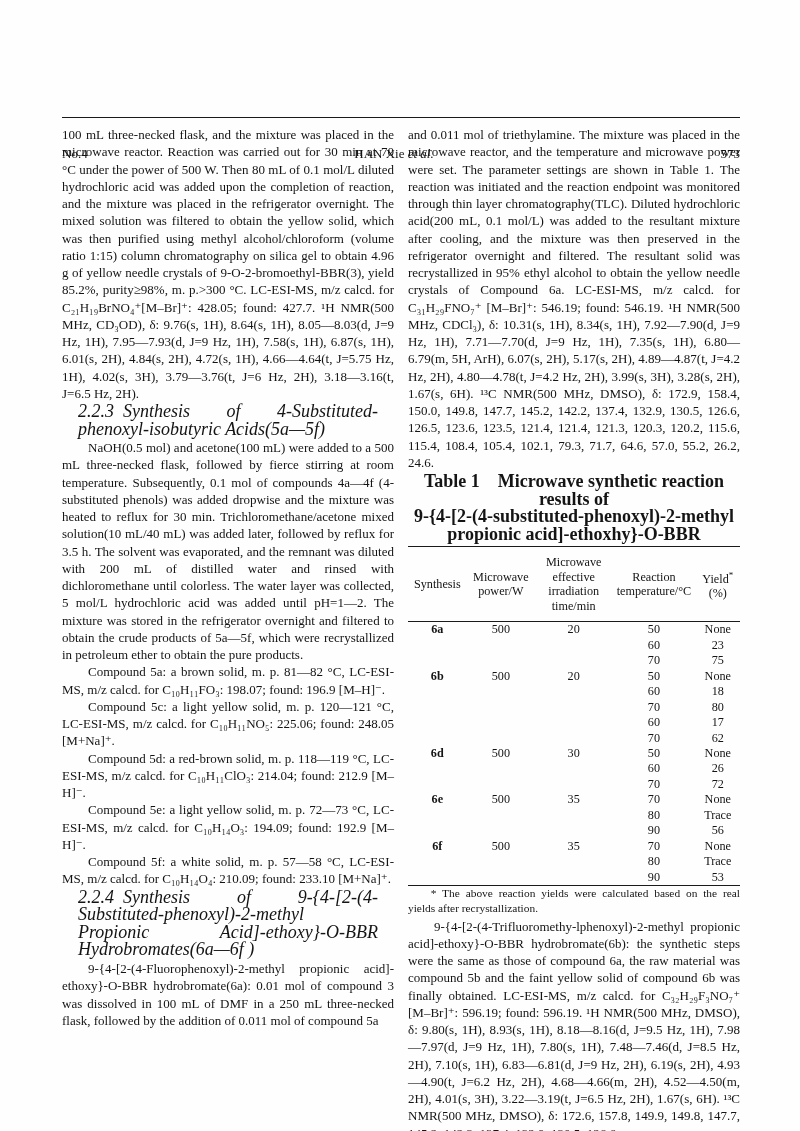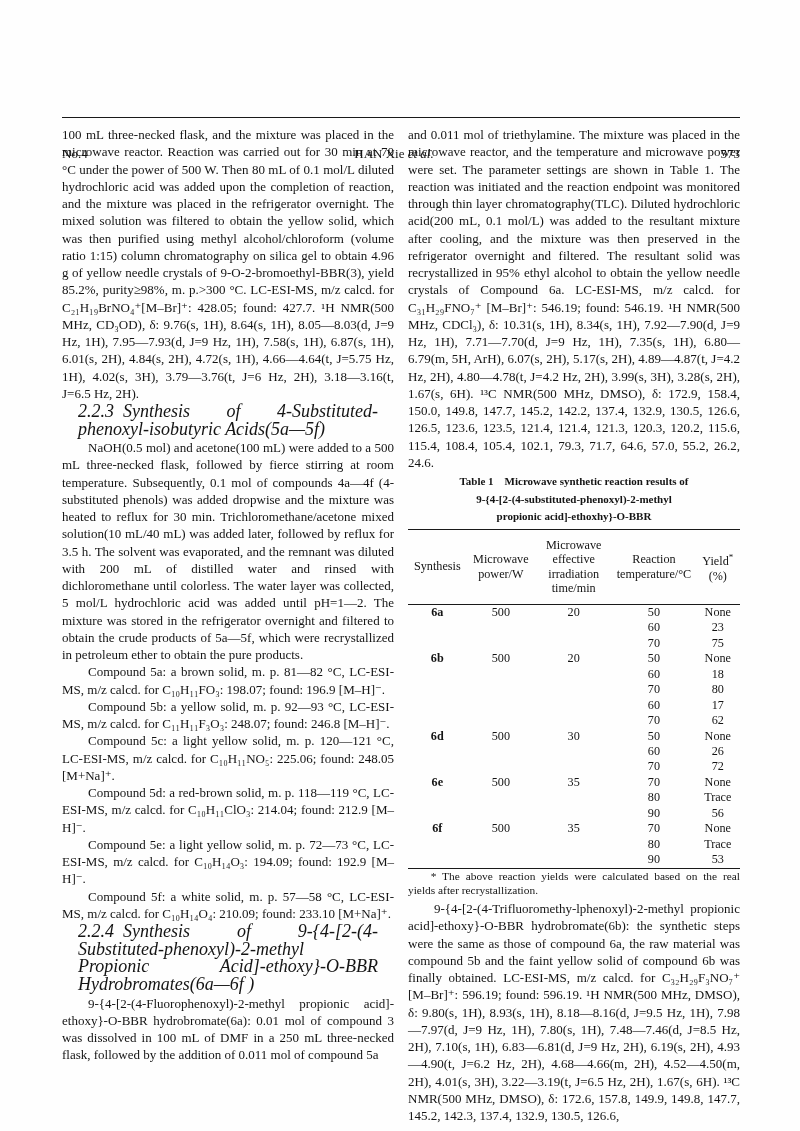--- a/index.html
+++ b/index.html
@@ -8,21 +8,21 @@
   .running-header{position:absolute;left:62px;top:99px;width:678px;display:flex;
         justify-content:space-between;align-items:baseline;font-size:13px;margin-top:47px;}
   .running-header .center{position:absolute;left:0;right:14px;text-align:center;}
   .header-rule{position:absolute;left:62px;top:117px;width:678px;border-top:1.7px solid #1a1a1a;}
   .columns{position:absolute;left:62px;top:126px;width:678px;display:flex;gap:14px;}
   .col{width:332px;font-size:13px;line-height:17.25px;text-align:justify;}
   .col p{margin:0;text-indent:2em;}
   .col p.noindent{text-indent:0;}
   .heading{font-style:italic;font-size:18px;line-height:17.6px;text-align:justify;margin:1px 16px;}
   .table-block{margin:2px 0 2px;}
-  .table-title{font-weight:bold;font-size:11px;line-height:17.5px;text-align:center;margin:2px 0 3px;}
+  .table-title{font-weight:bold;font-size:18px;line-height:17.5px;text-align:center;margin:2px 0 3px;}
   table{width:100%;border-collapse:collapse;border-top:1.6px solid #1a1a1a;border-bottom:1.6px solid #1a1a1a;
         font-size:12.2px;}
   thead tr{border-bottom:1px solid #1a1a1a;}
   th{font-weight:normal;text-align:center;vertical-align:middle;line-height:14.6px;padding:8px 1px;}
   th sup{font-size:9px;}
   td{text-align:center;line-height:15.45px;padding:0 1px;}
   td.c0{font-weight:bold;}
   .w0{width:58px}.w1{width:68px}.w2{width:78px}.w3{width:84px}.w4{width:44px}
   .footnote{font-size:11.4px;line-height:14.8px;text-align:justify;text-indent:1.5em;margin:3px 0 5px;}
 </style>
@@ -38,21 +38,20 @@
   </div>
   <div class="header-rule"></div>
 
   <div class="columns">
 
     <div class="col">
       <p class="noindent">100 mL three-necked flask, and the mixture was placed in the microwave reactor. Reaction was carried out for 30 min at 70 °C under the power of 500 W. Then 80 mL of 0.1 mol/L diluted hydrochloric acid was added upon the completion of reaction, and the mixture was placed in the refrigerator overnight. The mixed solution was filtered to obtain the yellow solid, which was then purified using methyl alcohol/chloroform (volume ratio 1:15) column chromatography on silica gel to obtain 4.96 g of yellow needle crystals of 9-O-2-bromoethyl-BBR(3), yield 85.2%, purity≥98%, m. p.&gt;300 °C. LC-ESI-MS, m/z calcd. for C₂₁H₁₉BrNO₄⁺[M–Br]⁺: 428.05; found: 427.7. ¹H NMR(500 MHz, CD₃OD), δ: 9.76(s, 1H), 8.64(s, 1H), 8.05—8.03(d, J=9 Hz, 1H), 7.95—7.93(d, J=9 Hz, 1H), 7.58(s, 1H), 6.87(s, 1H), 6.01(s, 2H), 4.84(s, 2H), 4.72(s, 1H), 4.66—4.64(t, J=5.75 Hz, 1H), 4.02(s, 3H), 3.79—3.76(t, J=6 Hz, 2H), 3.18—3.16(t, J=6.5 Hz, 2H).</p>
       <div class="heading">2.2.3 Synthesis of 4-Substituted-phenoxyl-isobutyric Acids(5a—5f)</div>
       <p>NaOH(0.5 mol) and acetone(100 mL) were added to a 500 mL three-necked flask, followed by fierce stirring at room temperature. Subsequently, 0.1 mol of compounds 4a—4f (4-substituted phenols) was added dropwise and the mixture was heated to reflux for 30 min. Trichloromethane/acetone mixed solution(10 mL/40 mL) was added later, followed by reflux for 3.5 h. The solvent was evaporated, and the remnant was diluted with 200 mL of distilled water and rinsed with dichloromethane until colorless. The water layer was collected, 5 mol/L hydrochloric acid was added until pH=1—2. The mixture was stored in the refrigerator overnight and filtered to obtain the crude products of 5a—5f, which were recrystallized in petroleum ether to obtain the pure products.</p>
       <p>Compound 5a: a brown solid, m. p. 81—82 °C, LC-ESI-MS, m/z calcd. for C₁₀H₁₁FO₃: 198.07; found: 196.9 [M–H]⁻.</p>
-      <p>Compound 5b: a yellow solid, m. p. 92—93 °C, LC-ESI-MS, m/z calcd. for C₁₁H₁₁F₃O₃: 248.07; found: 246.8 [M–H]⁻.</p>
       <p>Compound 5c: a light yellow solid, m. p. 120—121 °C, LC-ESI-MS, m/z calcd. for C₁₀H₁₁NO₅: 225.06; found: 248.05 [M+Na]⁺.</p>
       <p>Compound 5d: a red-brown solid, m. p. 118—119 °C, LC-ESI-MS, m/z calcd. for C₁₀H₁₁ClO₃: 214.04; found: 212.9 [M–H]⁻.</p>
       <p>Compound 5e: a light yellow solid, m. p. 72—73 °C, LC-ESI-MS, m/z calcd. for C₁₀H₁₄O₃: 194.09; found: 192.9 [M–H]⁻.</p>
       <p>Compound 5f: a white solid, m. p. 57—58 °C, LC-ESI-MS, m/z calcd. for C₁₀H₁₄O₄: 210.09; found: 233.10 [M+Na]⁺.</p>
       <div class="heading">2.2.4 Synthesis of 9-{4-[2-(4-Substituted-phenoxyl)-2-methyl Propionic Acid]-ethoxy}-O-BBR Hydrobromates(6a—6f )</div>
       <p>9-{4-[2-(4-Fluorophenoxyl)-2-methyl propionic acid]-ethoxy}-O-BBR hydrobromate(6a): 0.01 mol of compound 3 was dissolved in 100 mL of DMF in a 250 mL three-necked flask, followed by the addition of 0.011 mol of compound 5a</p>
     </div>
 
     <div class="col">
       <p class="noindent">and 0.011 mol of triethylamine. The mixture was placed in the microwave reactor, and the temperature and microwave power were set. The parameter settings are shown in Table 1. The reaction was initiated and the reaction endpoint was monitored through thin layer chromatography(TLC). Diluted hydrochloric acid(200 mL, 0.1 mol/L) was added to the resultant mixture after cooling, and the mixture was then preserved in the refrigerator overnight and filtered. The resultant solid was recrystallized in 95% ethyl alcohol to obtain the yellow needle crystals of Compound 6a. LC-ESI-MS, m/z calcd. for C₃₁H₂₉FNO₇⁺ [M–Br]⁺: 546.19; found: 546.19. ¹H NMR(500 MHz, CDCl₃), δ: 10.31(s, 1H), 8.34(s, 1H), 7.92—7.90(d, J=9 Hz, 1H), 7.71—7.70(d, J=9 Hz, 1H), 7.35(s, 1H), 6.80—6.79(m, 5H, ArH), 6.07(s, 2H), 5.17(s, 2H), 4.89—4.87(t, J=4.2 Hz, 2H), 4.80—4.78(t, J=4.2 Hz, 2H), 3.99(s, 3H), 3.28(s, 2H), 1.67(s, 6H). ¹³C NMR(500 MHz, DMSO), δ: 172.9, 158.4, 150.0, 149.8, 147.7, 145.2, 142.2, 137.4, 132.9, 130.5, 126.6, 126.5, 123.6, 123.5, 121.4, 121.4, 121.3, 120.3, 120.2, 115.6, 115.4, 108.4, 105.4, 102.1, 79.3, 71.7, 64.6, 57.0, 55.2, 26.2, 24.6.</p>

